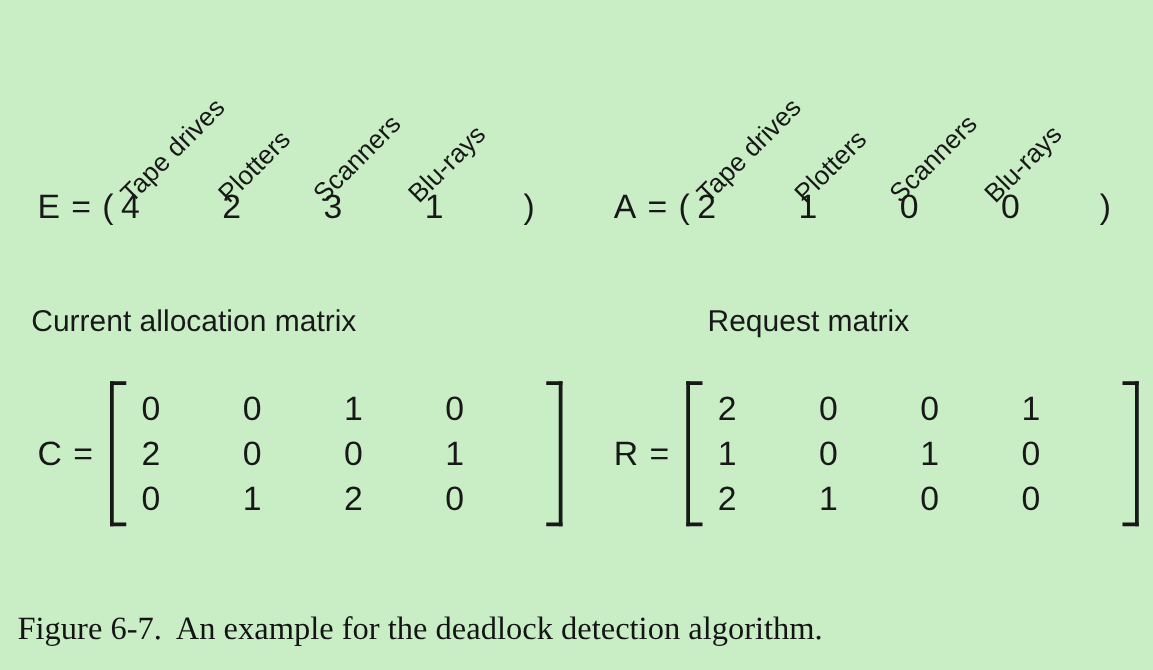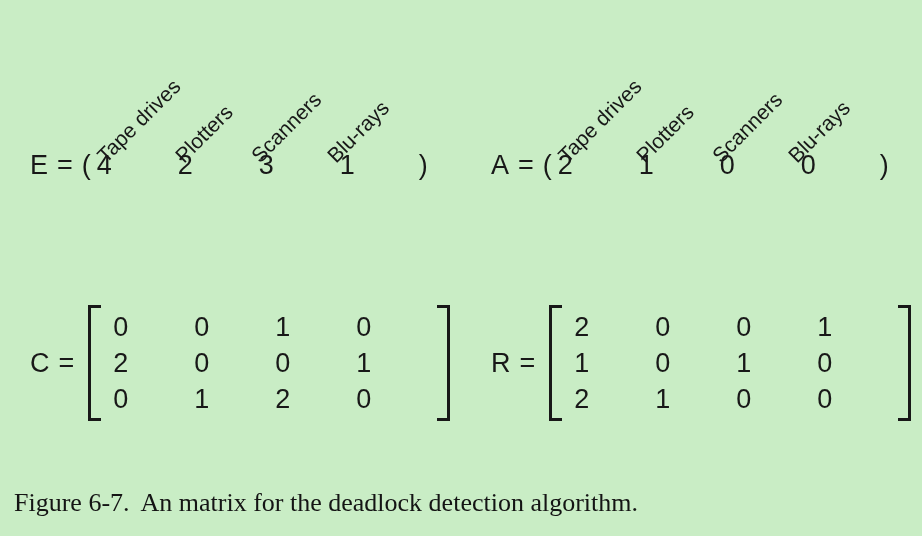--- a/index.html
+++ b/index.html
@@ -192,20 +192,21 @@
       <span class="vec-cells">
         <span class="vec-cell">2</span>
         <span class="vec-cell">1</span>
         <span class="vec-cell">0</span>
         <span class="vec-cell">0</span>
       </span>
       <span class="vec-paren-close">)</span>
     </div>
   </div>
 
+  <div class="matrix-title" style="left:25px; top:246px;">Current allocation matrix</div>
 
   <div class="matrix-row" style="left:30px; top:305px;">
     <span class="mat-name">C</span>
     <span class="mat-eq">=</span>
     <span class="bracket bracket-left"></span>
     <span class="matrix-grid">
       <span class="mrow">
         <span class="mcell">0</span>
         <span class="mcell">0</span>
         <span class="mcell">1</span>
@@ -220,20 +221,21 @@
       <span class="mrow">
         <span class="mcell">0</span>
         <span class="mcell">1</span>
         <span class="mcell">2</span>
         <span class="mcell">0</span>
       </span>
     </span>
     <span class="bracket bracket-right"></span>
   </div>
 
+  <div class="matrix-title" style="left:566px; top:246px;">Request matrix</div>
 
   <div class="matrix-row" style="left:491px; top:305px;">
     <span class="mat-name">R</span>
     <span class="mat-eq">=</span>
     <span class="bracket bracket-left"></span>
     <span class="matrix-grid">
       <span class="mrow">
         <span class="mcell">2</span>
         <span class="mcell">0</span>
         <span class="mcell">0</span>
@@ -249,16 +251,16 @@
         <span class="mcell">2</span>
         <span class="mcell">1</span>
         <span class="mcell">0</span>
         <span class="mcell">0</span>
       </span>
     </span>
     <span class="bracket bracket-right"></span>
   </div>
 
   <div class="caption">
-    <span class="cap-figno">Figure 6-7.</span><span class="cap-text">An matrix for the deadlock detection algorithm.</span>
+    <span class="cap-figno">Figure 6-7.</span><span class="cap-text">An example for the deadlock detection algorithm.</span>
   </div>
 
 </div>
 
 </body></html>

